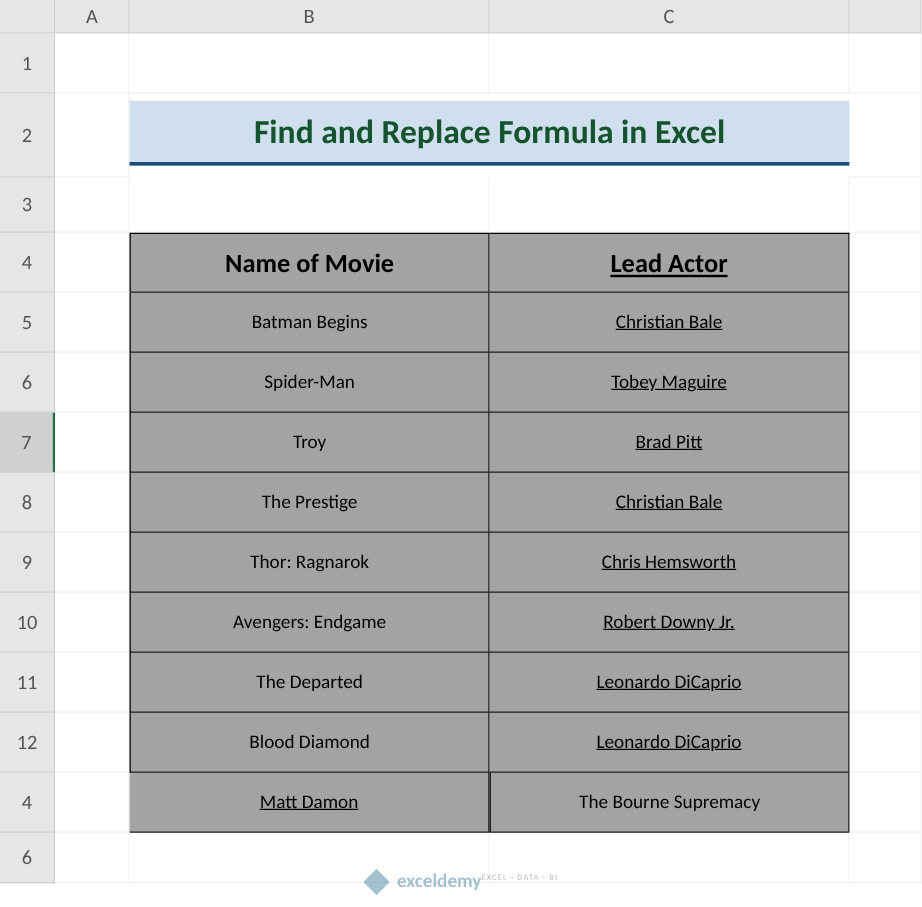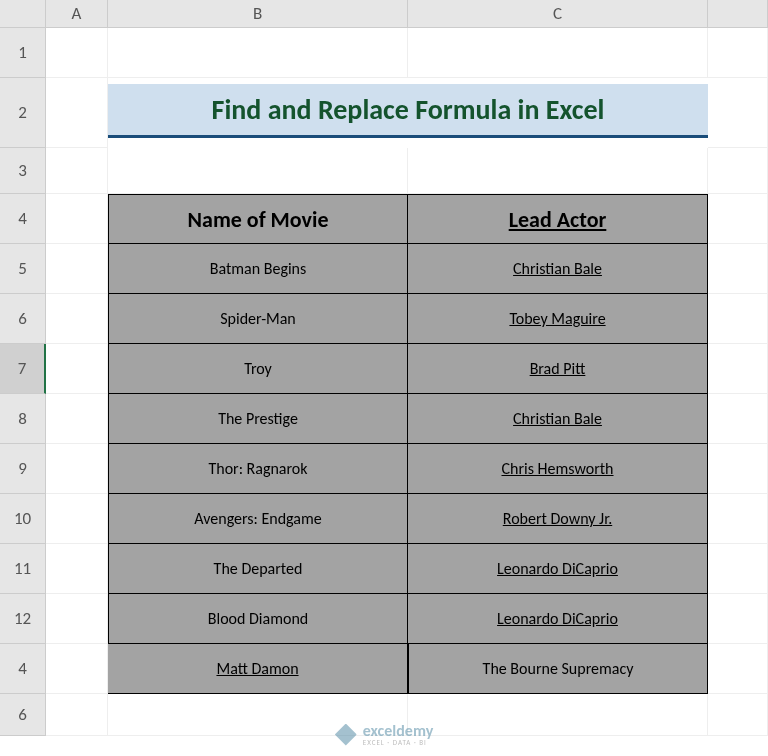--- a/index.html
+++ b/index.html
@@ -100,21 +100,21 @@
       opacity: 0.55;
     }
     .watermark-icon {
       width: 22px;
       height: 22px;
       background: #5a8fa8;
       clip-path: polygon(50% 0%, 100% 50%, 50% 100%, 0% 50%);
     }
     .watermark-text {
       display: flex;
-      flex-direction: column;
+      flex-direction: row;
       line-height: 1;
     }
     .watermark-main {
       font-size: 16px;
       color: #5a8fa8;
       font-weight: 600;
     }
     .watermark-sub {
       font-size: 7px;
       color: #888;

